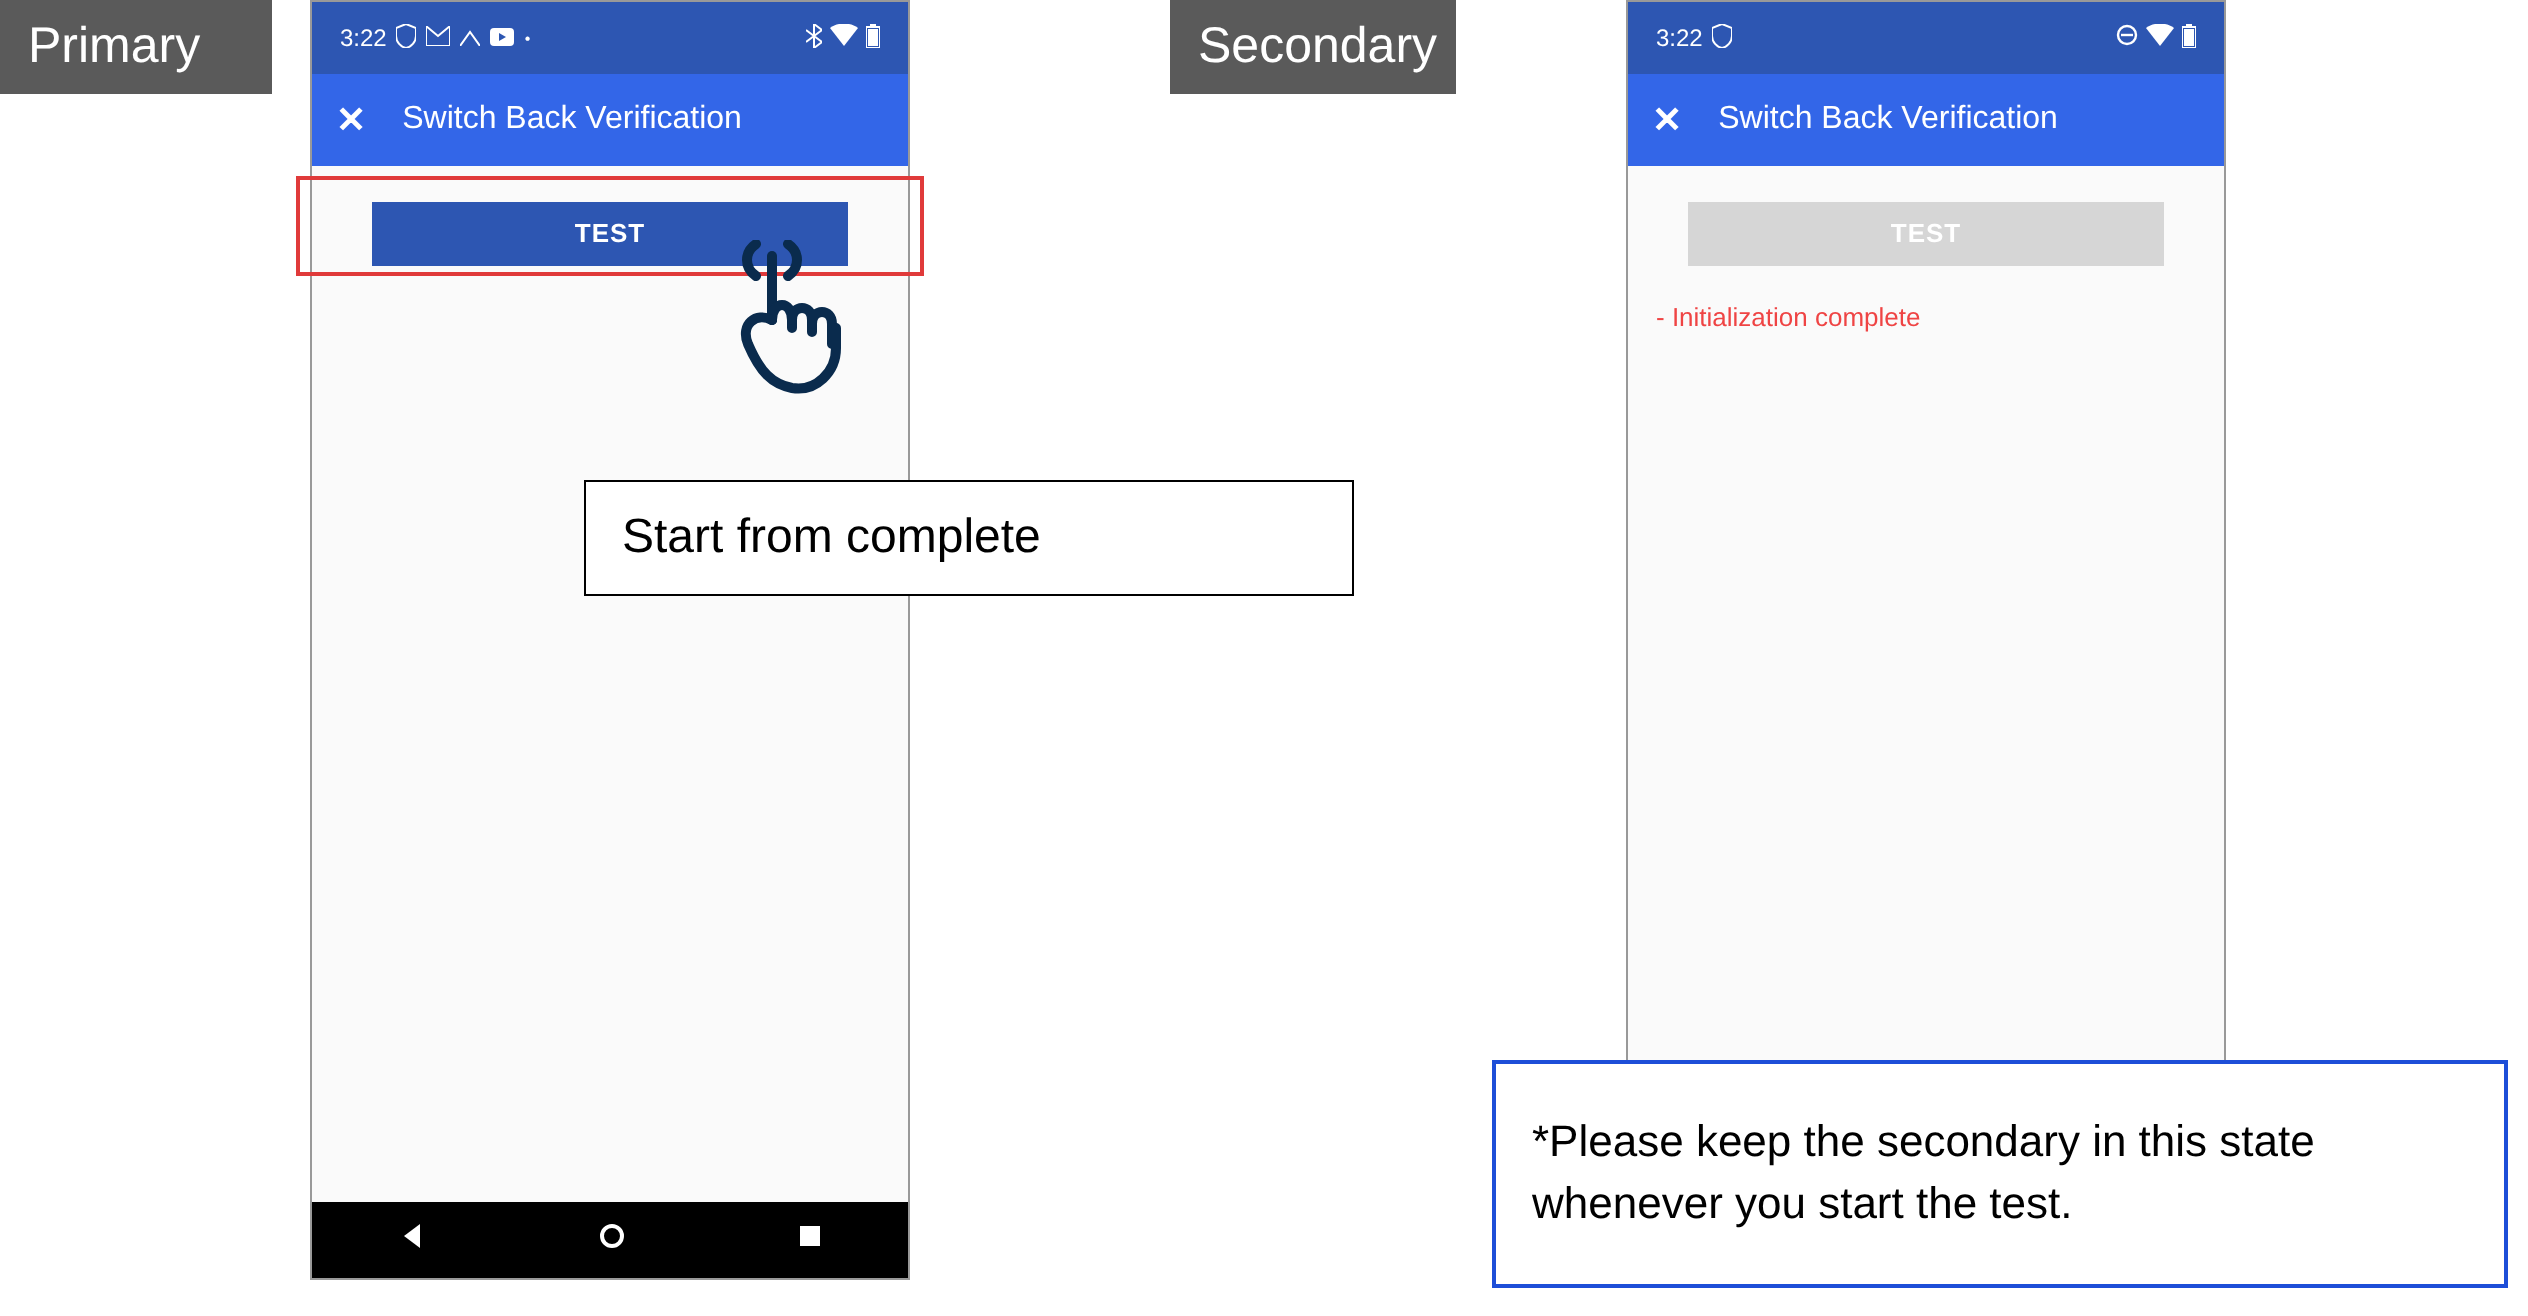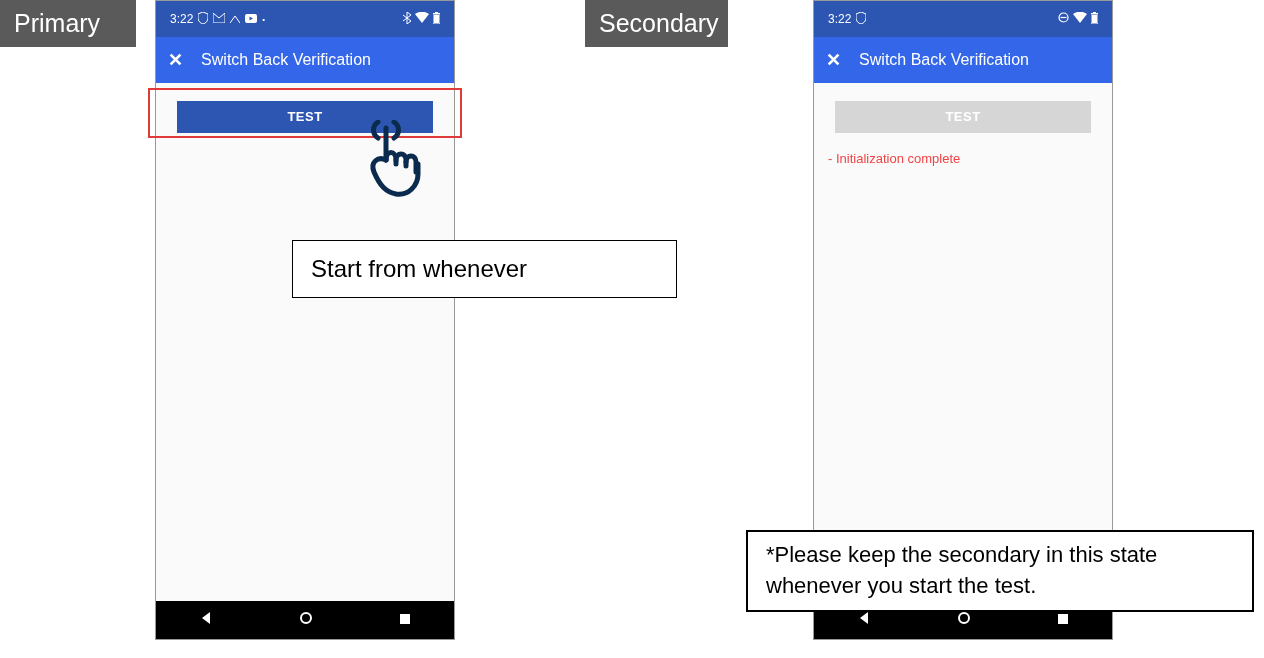--- a/index.html
+++ b/index.html
@@ -60,21 +60,21 @@
   }
   .content {
     flex: 1;
     background: #fafafa;
     padding: 18px 14px;
     display: flex;
     flex-direction: column;
     align-items: center;
   }
   .test-btn {
-    width: 256px;
+    width: 238px;
     height: 32px;
     border: none;
     color: #fff;
     font-size: 13px;
     font-weight: 600;
     letter-spacing: 0.5px;
     text-align: center;
     line-height: 32px;
     cursor: pointer;
   }
@@ -101,24 +101,24 @@
   }
   .callout-box {
     position: absolute;
     border: 1px solid #000;
     background: #fff;
     font-size: 24px;
     padding: 14px 18px;
   }
   .callout-red {
     position: absolute;
-    border: 2px solid #000000;
+    border: 2px solid #1d4ed8;
     background: #fff;
     font-size: 22px;
-    padding: 8px 18px;
+    padding: 24px 18px;
     line-height: 1.4;
   }
   .tap-cursor {
     position: absolute;
     pointer-events: none;
   }
 </style>
 </head>
 <body>
 
@@ -271,18 +271,18 @@
       <path d="M36 40 C36 32 46 32 46 40 V46"></path>
       <path d="M46 42 C46 34 56 34 56 42 V52"></path>
       <path d="M26 40 C18 36 10 42 14 52 C20 66 26 72 36 74 C48 76 58 66 58 54 V44"></path>
       <path d="M18 18 C12 14 12 6 18 2"></path>
       <path d="M34 18 C40 14 40 6 34 2"></path>
     </g>
   </svg>
 </div>
 
 <div class="callout-box" style="left:292px; top:240px; width:385px;">
-  <span>Start from whenever</span>
+  <span>Start from complete</span>
 </div>
 
 <div class="callout-red" style="left:746px; top:530px; width:508px;">
   <span>*Please keep the secondary in this state whenever you start the test.</span>
 </div>
 
 </body></html>

